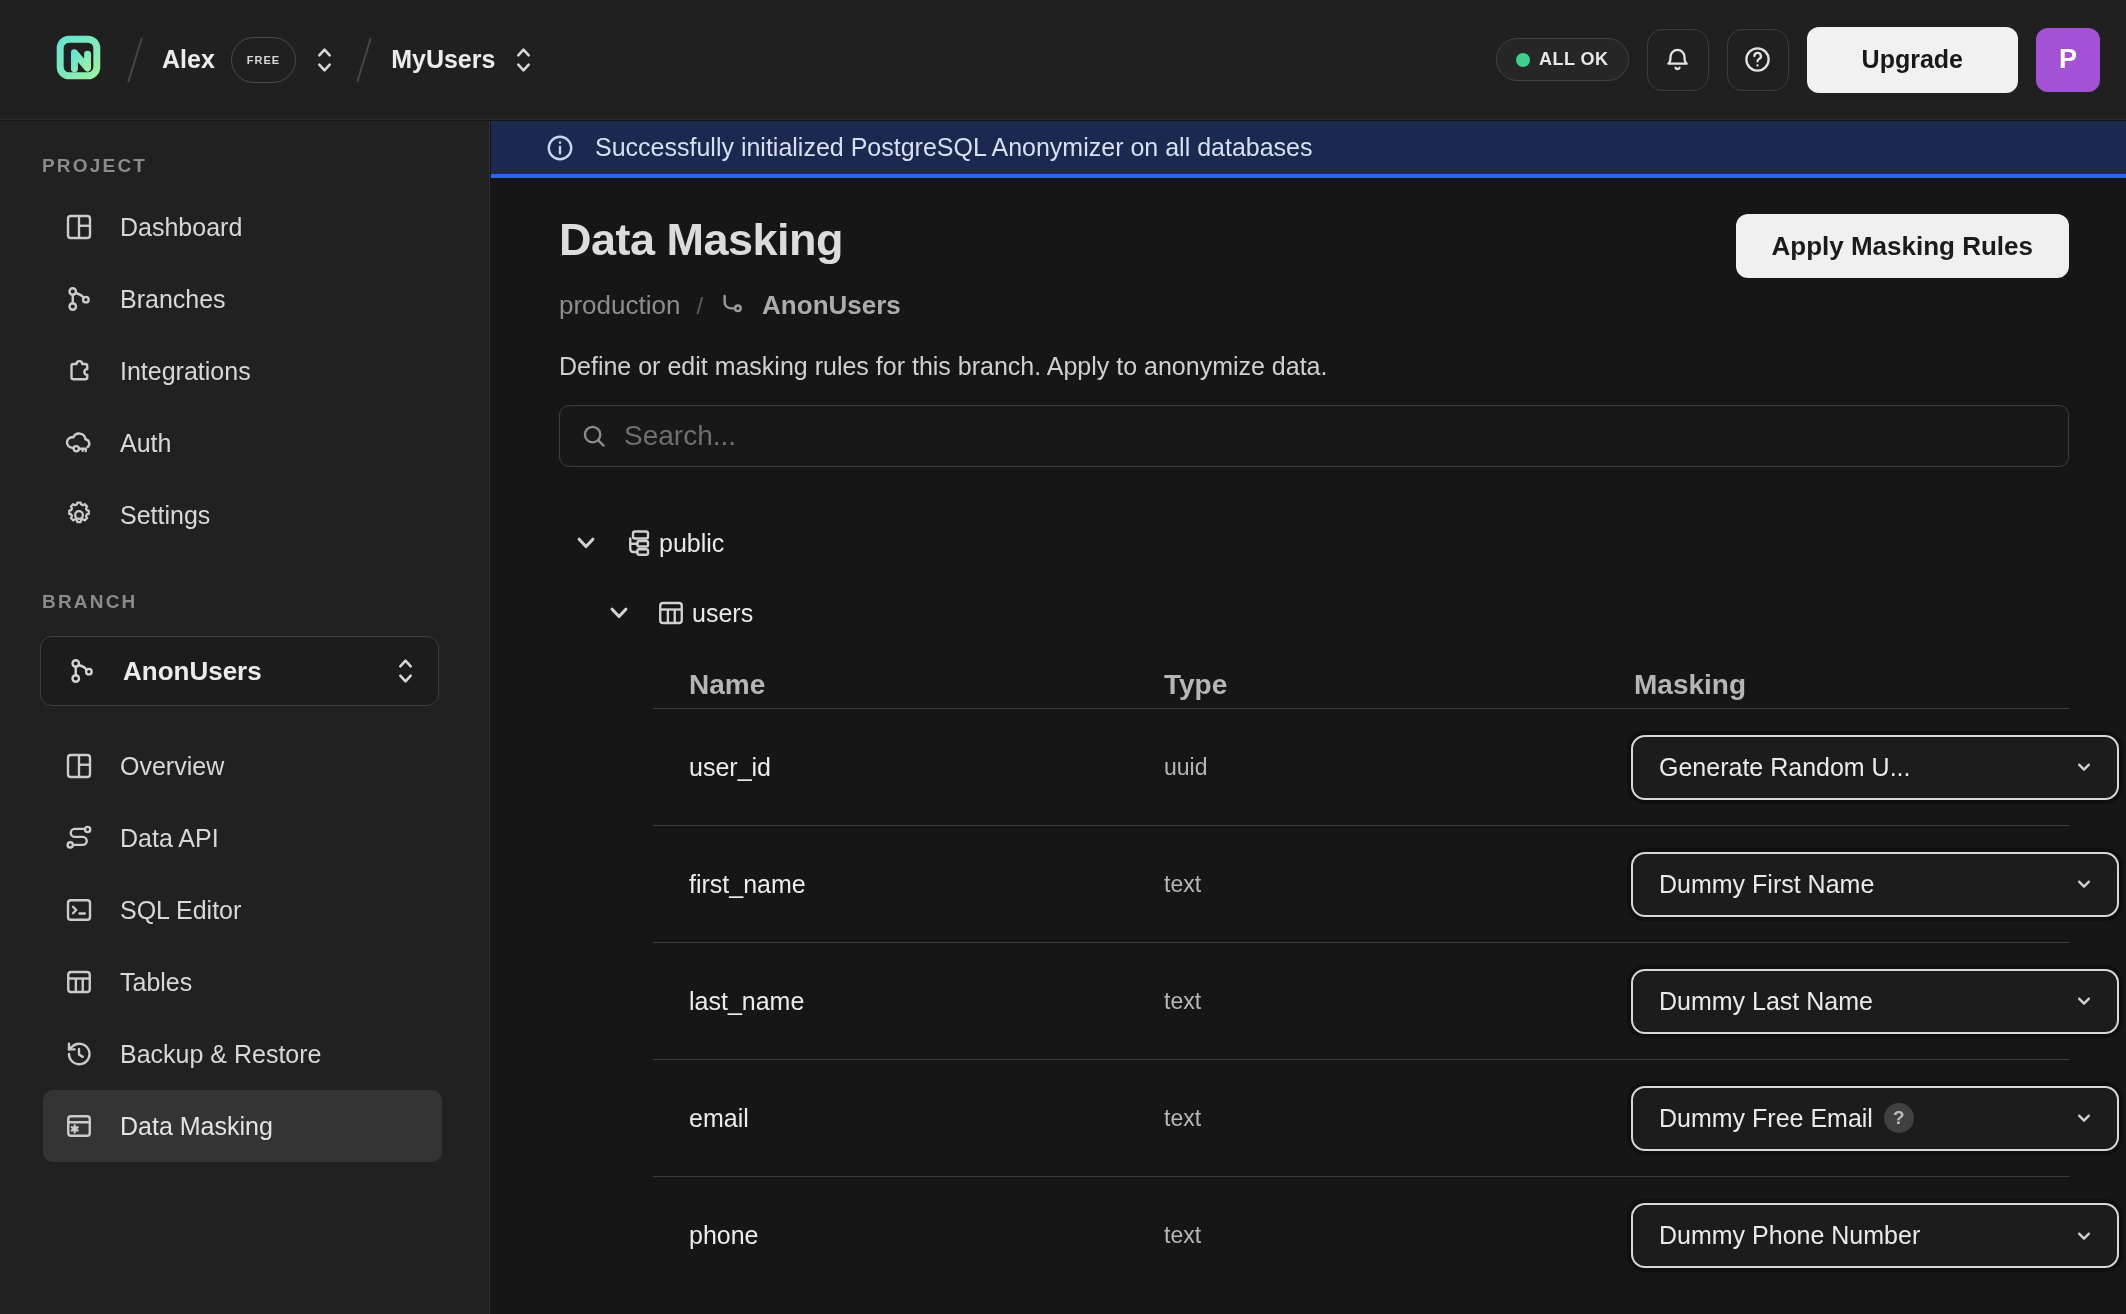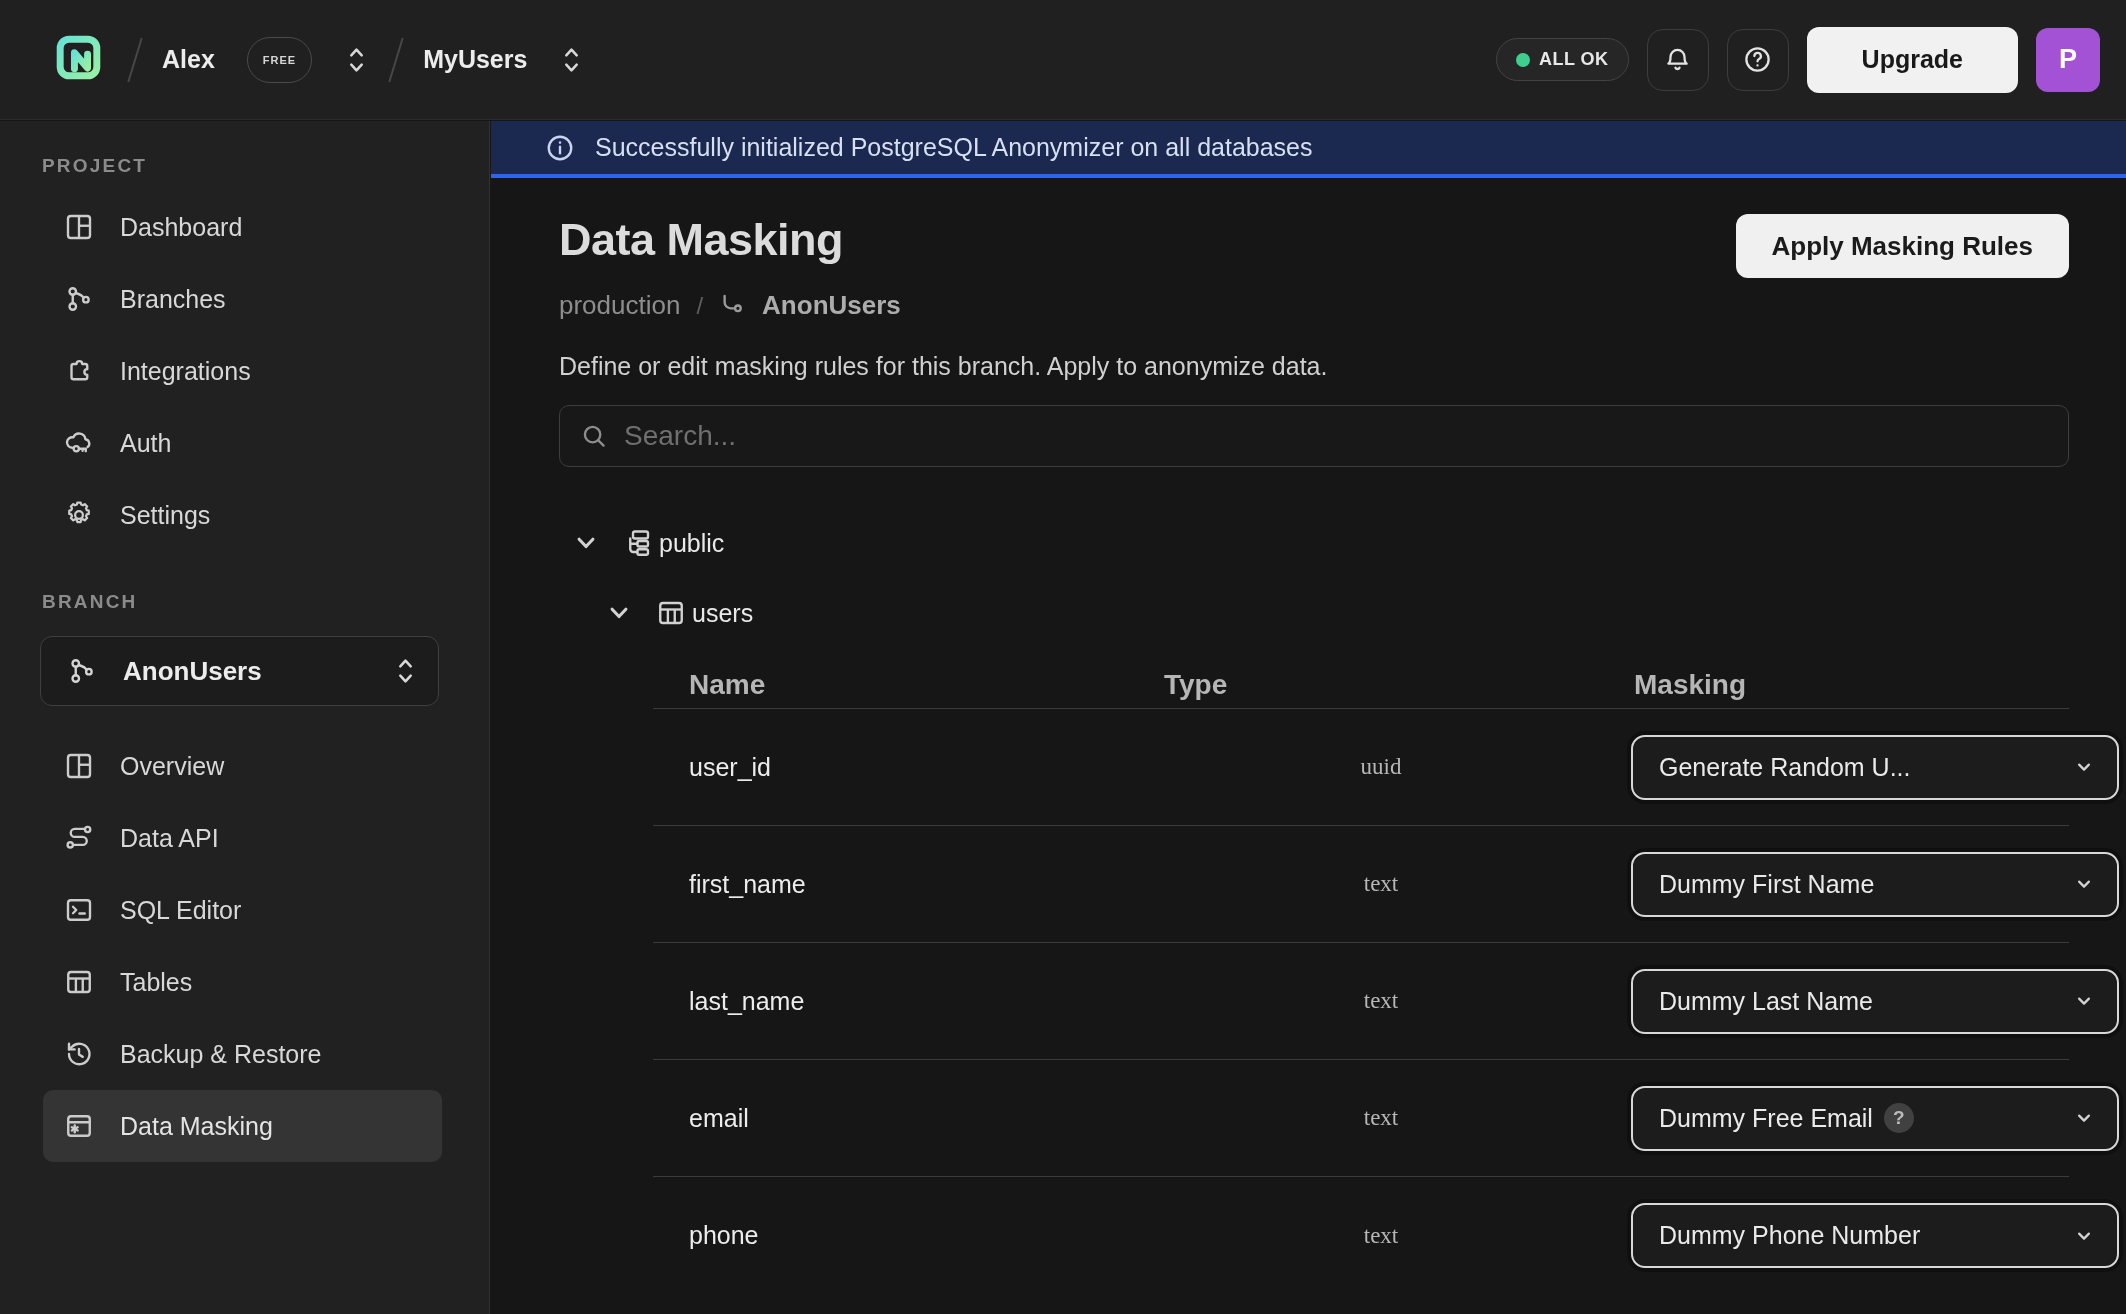--- a/index.html
+++ b/index.html
@@ -5,21 +5,21 @@
   * { margin:0; padding:0; box-sizing:border-box; }
   html,body { width:2126px; height:1314px; overflow:hidden; background:#161616;
     font-family:"Liberation Sans", sans-serif; -webkit-font-smoothing:antialiased; }
 
   
   .topbar { position:fixed; top:0; left:0; width:2126px; height:120px; background:#202020;
     border-bottom:1px solid #2b2b2b; display:flex; align-items:center; padding:0 26px 0 54px; z-index:5; }
   .tb-left { display:flex; align-items:center; gap:26px; flex:1; }
   .logo { width:54px; height:54px; display:block; cursor:pointer; }
   .slash { width:0; height:46px; border-left:2.5px solid #474747; transform:rotate(17deg); }
-  .tb-group { display:flex; align-items:center; gap:32px; cursor:pointer; }
+  .tb-group { display:flex; align-items:center; gap:16px; cursor:pointer; }
   .tb-name { font-size:25px; font-weight:600; color:#ececec; }
   .plan-pill { border:1.5px solid #4a4a4a; border-radius:999px; padding:16px 15px;
     font-size:11px; font-weight:700; letter-spacing:1px; color:#d6d6d6; }
   .updown { width:25px; height:32px; color:#d8d8d8; }
   .tb-right { display:flex; align-items:center; gap:18px; }
   .status-pill { display:flex; align-items:center; gap:9px; padding:10px 19px;
     border:1.5px solid #434343; background:#262626; border-radius:999px; cursor:pointer; }
   .status-dot { width:14px; height:14px; border-radius:50%; background:#3ecf8e; }
   .status-label { font-size:18px; font-weight:700; letter-spacing:.5px; color:#e8e8e8; }
   .icon-btn { width:62px; height:62px; border:1.5px solid #3d3d3d; border-radius:16px;
@@ -82,21 +82,21 @@
 
   .columns-table { margin:34px 0 0 94px; }
   .thead, .trow { display:grid; grid-template-columns:475px 470px 1fr; align-items:center; }
   .thead { height:40px; padding-bottom:36px; border-bottom:1.5px solid #3c3c3c;
     font-size:28px; font-weight:700; color:#b6b6b6; }
   .thead > div { padding-left:36px; }
   .trow { height:117px; border-bottom:1.5px solid #3c3c3c; }
   .trow:last-child { border-bottom:none; }
   .cell-name { padding-left:36px; font-size:25px; color:#ececec; }
   .cell-type { padding-left:36px; font-size:23px; color:#b7b7b7;
-    font-family:Liberation Serif, serif;text-align:center; }
+    font-family:Liberation Sans, sans-serif; }
   .cell-masking { padding-left:33px; }
   .select { width:488px; height:65px; background:#1c1c1c; border:2px solid #d8d8d8; border-radius:14px;
     display:flex; align-items:center; padding:0 20px 0 26px; gap:11px; cursor:pointer;
     box-shadow:0 0 0 4px rgba(0,0,0,.28);justify-content:center; }
   .select-label { font-size:25px; color:#eaeaea; white-space:nowrap; overflow:hidden; }
   .select .chev { margin-left:auto; width:26px; height:26px; color:#d2d2d2; flex:none; }
   .help-badge { width:30px; height:30px; border-radius:50%; background:#414141; color:#bdbdbd;
     font-size:19px; font-weight:700; display:grid; place-items:center; flex:none; }
 </style>
 </head>

